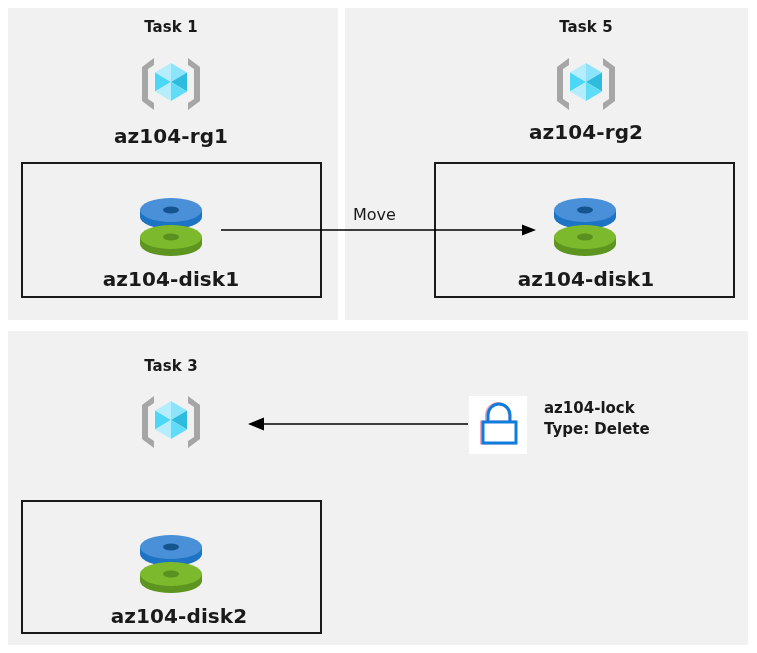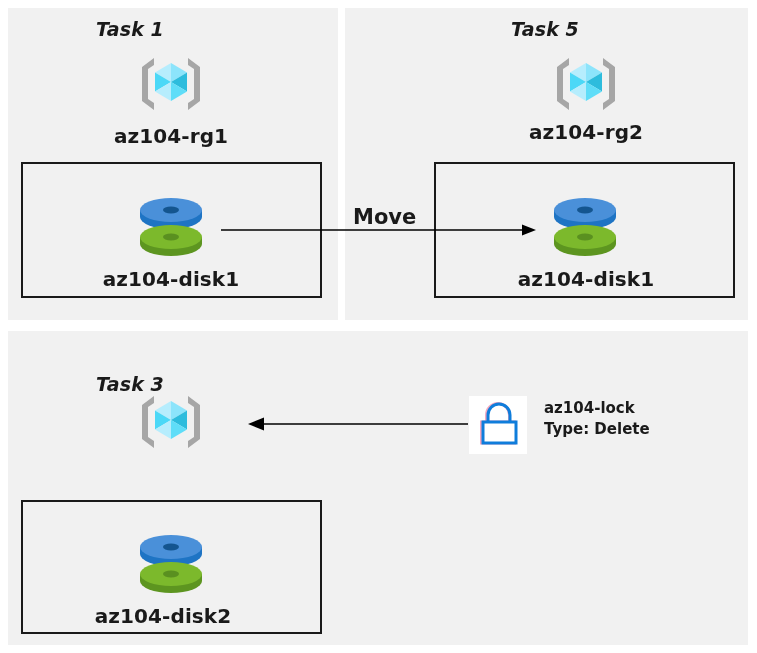--- a/index.html
+++ b/index.html
@@ -18,26 +18,26 @@
   .panel {
     position: absolute;
     background: #f1f1f1;
   }
   #panel-task1 { left: 8px;   top: 8px;   width: 330px; height: 312px; }
   #panel-task2 { left: 345px; top: 8px;   width: 403px; height: 312px; }
   #panel-task3 { left: 8px;   top: 331px; width: 740px; height: 314px; }
 
   .task-title {
     position: absolute;
-    font-size: 19px;
+    font-size: 15px;
     font-weight: bold;
     color: #1a1a1a;
+    text-align: center;
     white-space: nowrap;
     letter-spacing: 0.1px;
-    font-style: italic;
   }
   .res-label {
     position: absolute;
     font-size: 20px;
     font-weight: bold;
     color: #1a1a1a;
     text-align: center;
     white-space: nowrap;
     letter-spacing: 0.1px;
   }
@@ -66,22 +66,22 @@
 
   
   .arrow-layer {
     position: absolute;
     left: 0; top: 0;
     width: 757px; height: 653px;
     pointer-events: none;
   }
   .arrow-label {
     position: absolute;
-    font-size: 21px;
-    font-weight: bold;
+    font-size: 16px;
+    font-weight: normal;
     color: #1a1a1a;
     white-space: nowrap;
   }
   .lock-text {
     position: absolute;
     font-size: 15px;
     font-weight: bold;
     color: #1a1a1a;
     line-height: 1.42;
     text-align: center;
@@ -170,21 +170,21 @@
       <path d="M3 41 L3 48 A31 12 0 0 0 65 48 L65 41 Z" fill="#5d9520"></path>
       <ellipse cx="34" cy="41" rx="31" ry="12" fill="#7cb92c"></ellipse>
       <ellipse cx="34" cy="41" rx="8" ry="3.4" fill="#5a9020"></ellipse>
     </svg>
   </div>
 
   <div class="res-label" style="left:511px; top:267px; width:150px;">az104-disk1</div>
 
   <div class="panel" id="panel-task3"></div>
 
-  <div class="task-title" style="left:96px; top:357px; width:150px;margin-top:16px;">Task 3</div>
+  <div class="task-title" style="left:96px; top:357px; width:150px;">Task 3</div>
 
   <div class="rg-icon" style="left:138px; top:391px;">
     <svg viewBox="0 0 66 62">
       <path d="M16 5 L4 14 L4 48 L16 57 L16 50 L10 46 L10 16 L16 12 Z" fill="#a6a6a6"></path>
       <path d="M50 5 L62 14 L62 48 L50 57 L50 50 L56 46 L56 16 L50 12 Z" fill="#a6a6a6"></path>
       <path d="M33 10 L17 19.5 L33 29 L33 10 Z" fill="#b6edfd"></path>
       <path d="M33 10 L49 19.5 L33 29 L33 10 Z" fill="#8ce4fb"></path>
       <path d="M17 19.5 L17 38.5 L33 29 Z" fill="#4bd8f7"></path>
       <path d="M49 19.5 L49 38.5 L33 29 Z" fill="#2dbcdd"></path>
       <path d="M17 38.5 L33 48 L33 29 Z" fill="#b6edfd"></path>
@@ -199,21 +199,21 @@
     <svg viewBox="0 0 68 62">
       <path d="M3 14 L3 21 A31 12 0 0 0 65 21 L65 14 Z" fill="#1e74c4"></path>
       <ellipse cx="34" cy="14" rx="31" ry="12" fill="#4a90d9"></ellipse>
       <ellipse cx="34" cy="14" rx="8" ry="3.4" fill="#14558f"></ellipse>
       <path d="M3 41 L3 48 A31 12 0 0 0 65 48 L65 41 Z" fill="#5d9520"></path>
       <ellipse cx="34" cy="41" rx="31" ry="12" fill="#7cb92c"></ellipse>
       <ellipse cx="34" cy="41" rx="8" ry="3.4" fill="#5a9020"></ellipse>
     </svg>
   </div>
 
-  <div class="res-label" style="left:88px; top:604px; width:150px;">az104-disk2</div>
+  <div class="res-label" style="left:104px; top:604px; width:150px;">az104-disk2</div>
 
   <div class="lock-icon" style="left:469px; top:396px;">
     <svg viewBox="0 0 58 58">
 
       <path d="M17.5 26 L17.5 19 a11.5 11.5 0 0 1 23 0 L40.5 26" fill="none" stroke="#f3a8c0" stroke-width="3"></path>
       <rect x="12.5" y="26" width="33" height="21" fill="none" stroke="#f3a8c0" stroke-width="3"></rect>
 
       <path d="M19 26 L19 19 a11 11 0 0 1 22 0 L41 26" fill="none" stroke="#0f7ddb" stroke-width="3"></path>
       <rect x="14" y="26" width="33" height="21" fill="#ffffff" stroke="#0f7ddb" stroke-width="3"></rect>
     </svg>

